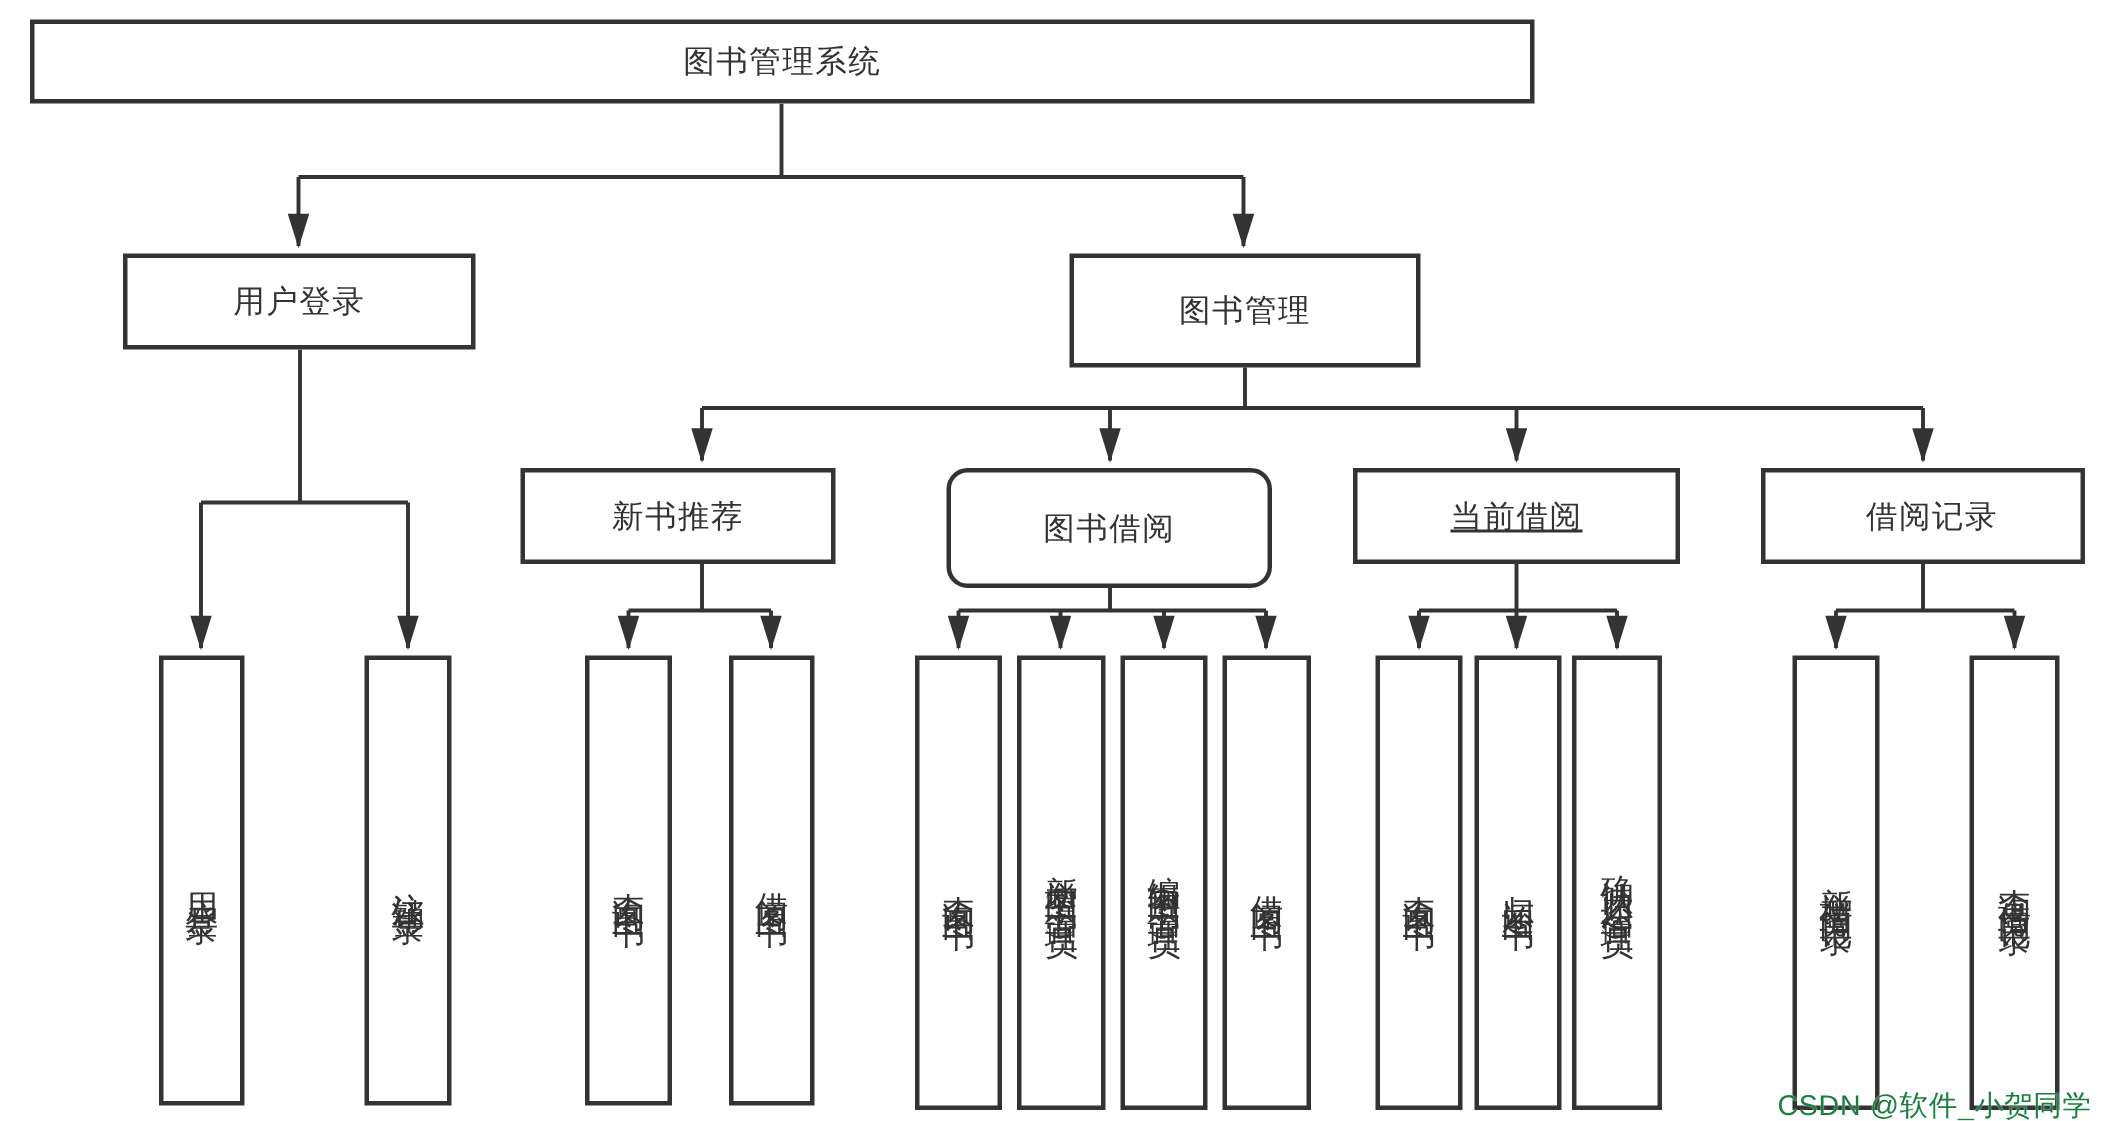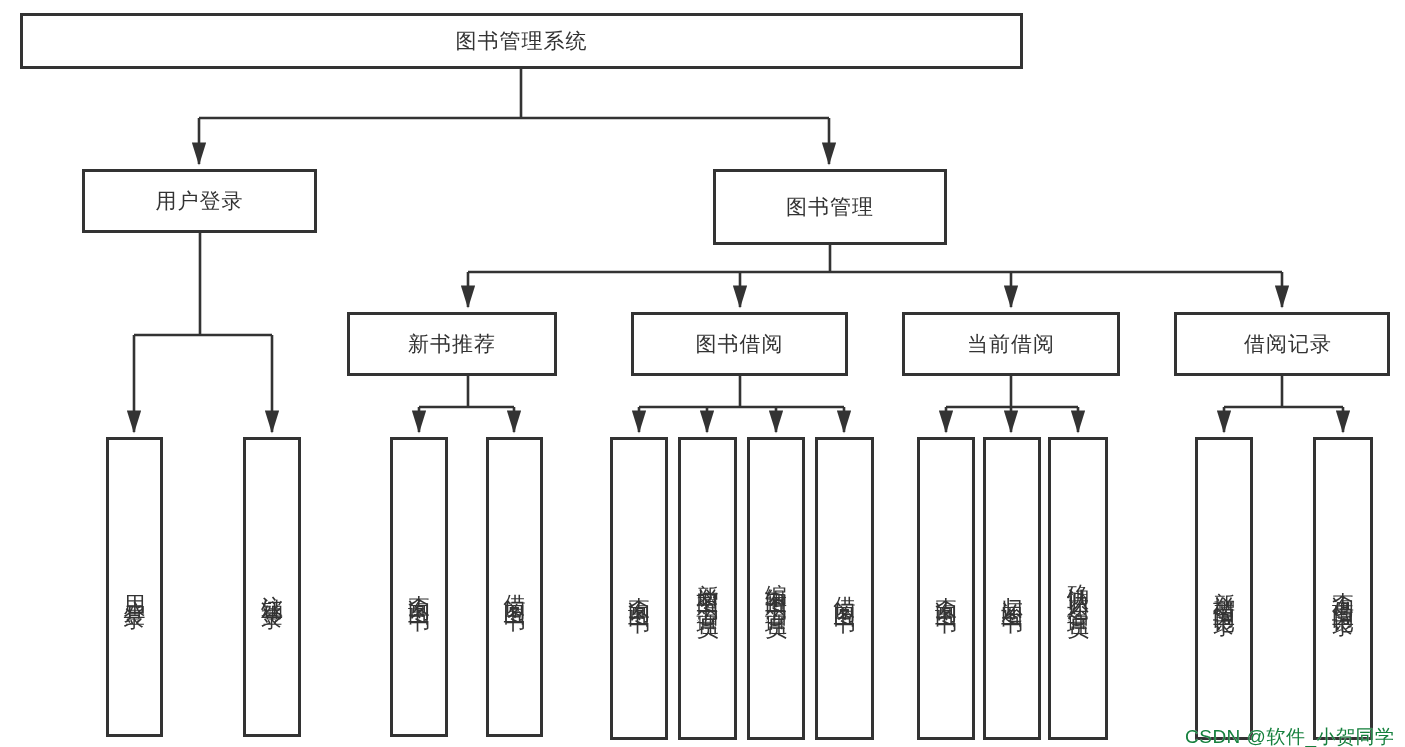--- a/index.html
+++ b/index.html
@@ -93,22 +93,22 @@
     <path d="M1224,407 L1224,432" stroke="#333333" stroke-width="2.6" fill="none" marker-end="url(#arrow)"></path>
     <path d="M1343,407 L1343,432" stroke="#333333" stroke-width="2.6" fill="none" marker-end="url(#arrow)"></path>
   </svg>
 
   <div class="node h" style="left:20px; top:13px; width:1003px; height:56px;">图书管理系统</div>
 
   <div class="node h" style="left:82px; top:169px; width:235px; height:64px;">用户登录</div>
   <div class="node h" style="left:713px; top:169px; width:234px; height:76px;">图书管理</div>
 
   <div class="node h" style="left:347px; top:312px; width:210px; height:64px;">新书推荐</div>
-  <div class="node h" style="left:631px; top:312px; width:217px; height:64px;">图书借阅</div>
-  <div class="node h" style="left:902px; top:312px; width:218px; height:64px;">当前借阅</div>
+  <div class="node h" style="left:631px; top:312px; width:217px; height:80px;border-radius:14px;">图书借阅</div>
+  <div class="node h" style="left:902px; top:312px; width:218px; height:64px;text-decoration:underline;">当前借阅</div>
   <div class="node h" style="left:1174px; top:312px; width:216px; height:64px;padding-left:12px;">借阅记录</div>
 
   <div class="node vt" style="left:106px; top:437px; width:57px; height:300px;">用户登录</div>
   <div class="node vt" style="left:243px; top:437px; width:58px; height:300px;">注销登录</div>
 
   <div class="node vt" style="left:390px; top:437px; width:58px; height:300px;">查询图书</div>
   <div class="node vt" style="left:486px; top:437px; width:57px; height:300px;">借阅图书</div>
 
   <div class="node vt" style="left:610px; top:437px; width:58px; height:303px;">查询图书</div>
   <div class="node vt" style="left:678px; top:437px; width:59px; height:303px;">新增图书（管理员）</div>

